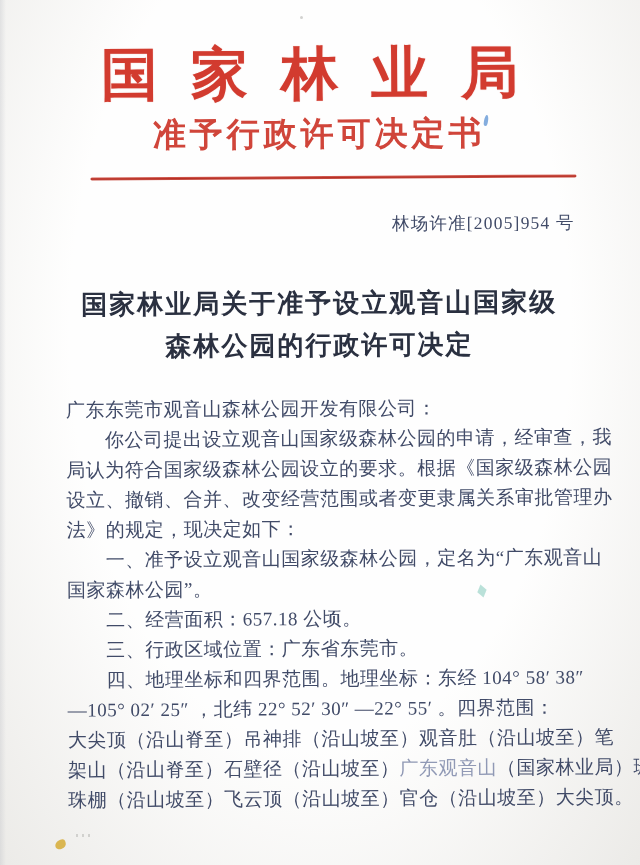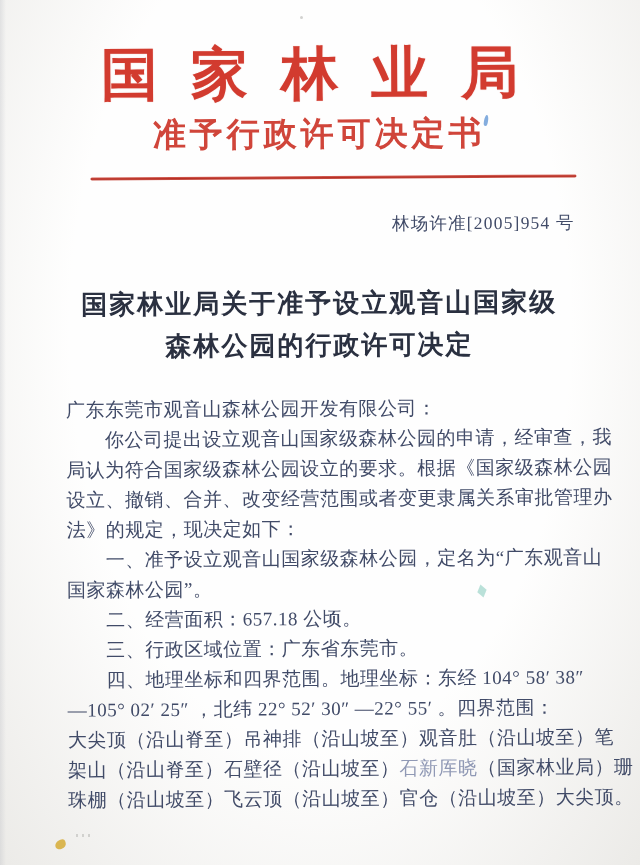--- a/index.html
+++ b/index.html
@@ -112,21 +112,21 @@
       <div class="bline">局认为符合国家级森林公园设立的要求。根据《国家级森林公园</div>
       <div class="bline">设立、撤销、合并、改变经营范围或者变更隶属关系审批管理办</div>
       <div class="bline">法》的规定，现决定如下：</div>
       <div class="bline">　　一、准予设立观音山国家级森林公园，定名为“广东观音山</div>
       <div class="bline">国家森林公园”。</div>
       <div class="bline">　　二、经营面积：657.18 公顷。</div>
       <div class="bline">　　三、行政区域位置：广东省东莞市。</div>
       <div class="bline">　　四、地理坐标和四界范围。地理坐标：东经 104° 58′ 38″</div>
       <div class="bline">—105° 02′ 25″ ，北纬 22° 52′ 30″ —22° 55′ 。四界范围：</div>
       <div class="bline">大尖顶（沿山脊至）吊神排（沿山坡至）观音肚（沿山坡至）笔</div>
-      <div class="bline"><span>架山（沿山脊至）石壁径（沿山坡至）</span><span class="faint">石新厍晓</span><span>（国家林业局）珊</span></div>
+      <div class="bline"><span>架山（沿山脊至）石壁径（沿山坡至）</span><span class="faint">广东观音山</span><span>（国家林业局）珊</span></div>
       <div class="bline">珠棚（沿山坡至）飞云顶（沿山坡至）官仓（沿山坡至）大尖顶。</div>
     </div>
 
     <div class="artifact art-blue-tick"></div>
     <div class="artifact art-teal-fleck"></div>
   </div>
 
   <div class="artifact art-yellow-fleck"></div>
   <div class="artifact art-gray-dots"></div>
   <div class="artifact art-speck"></div>

